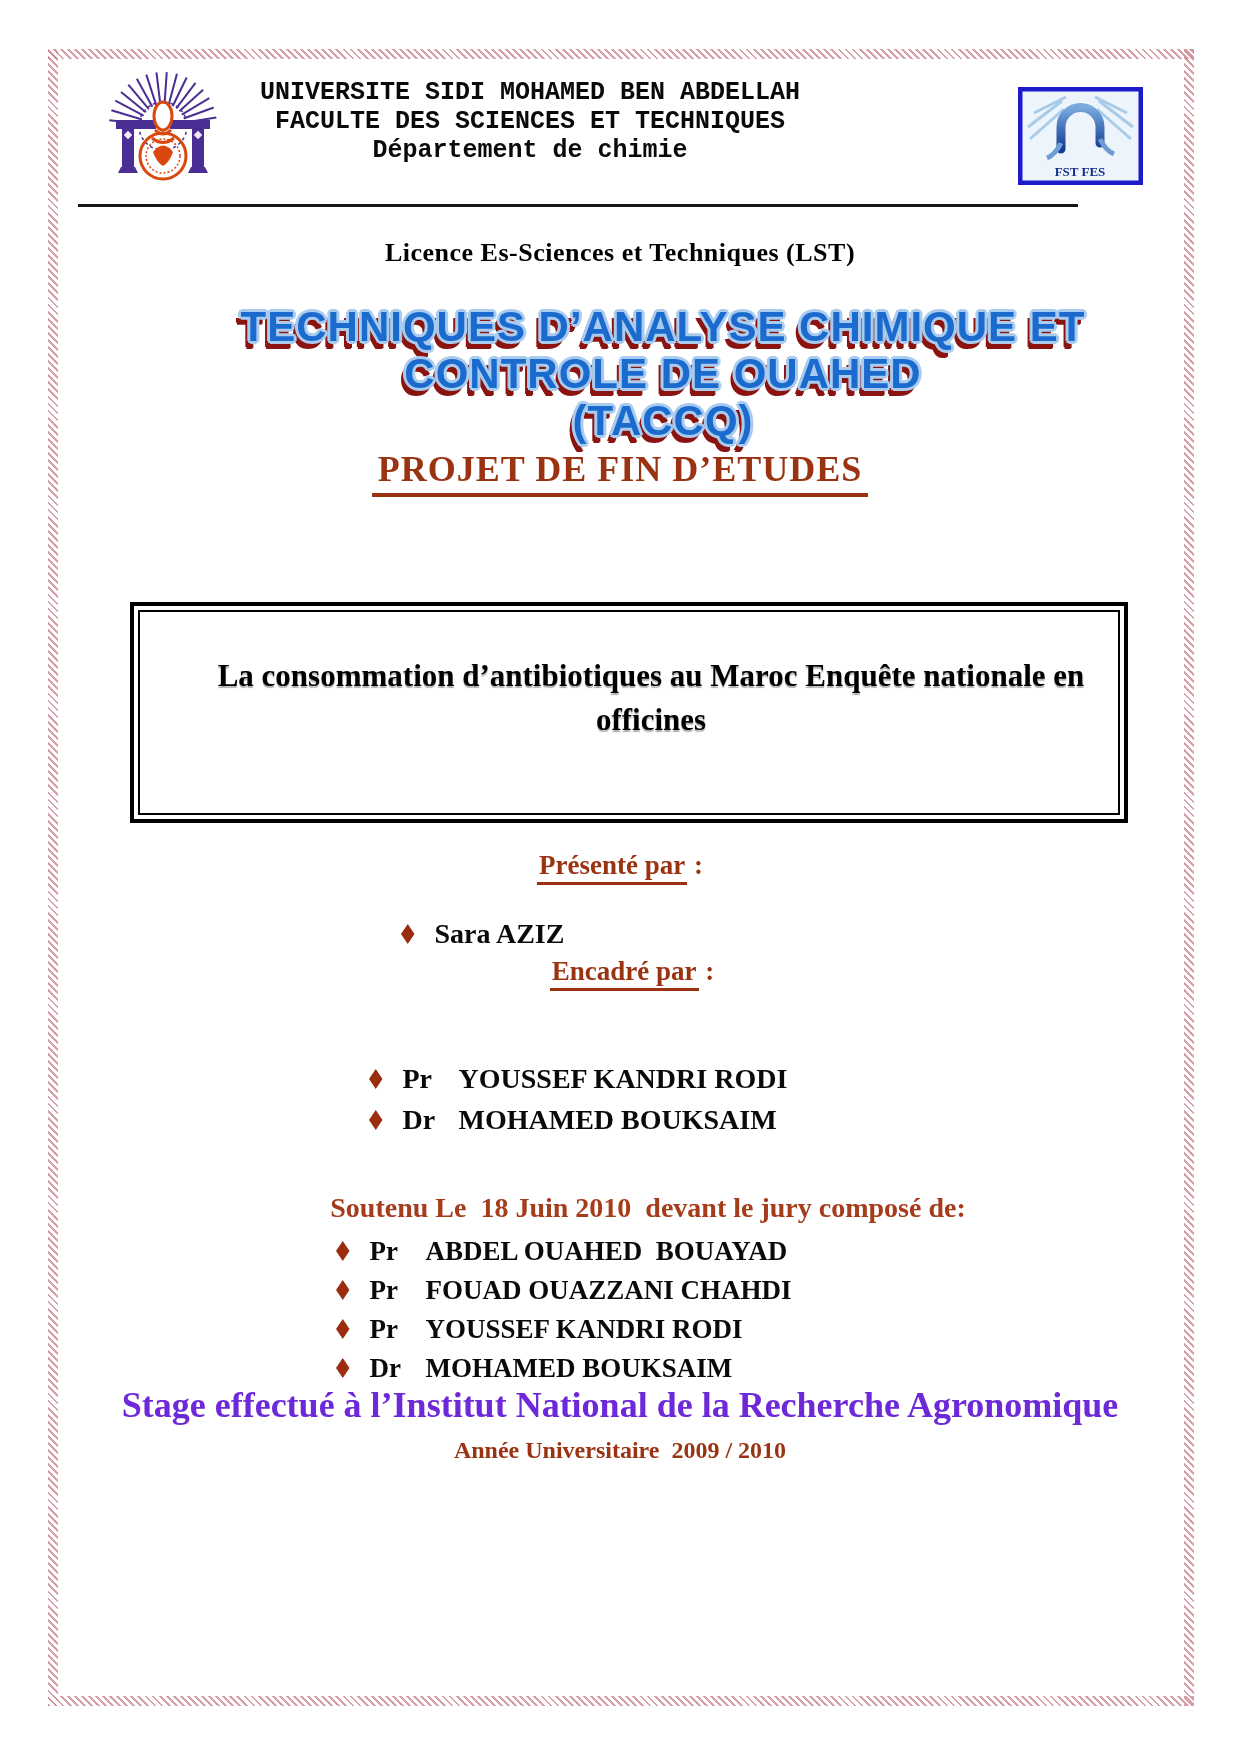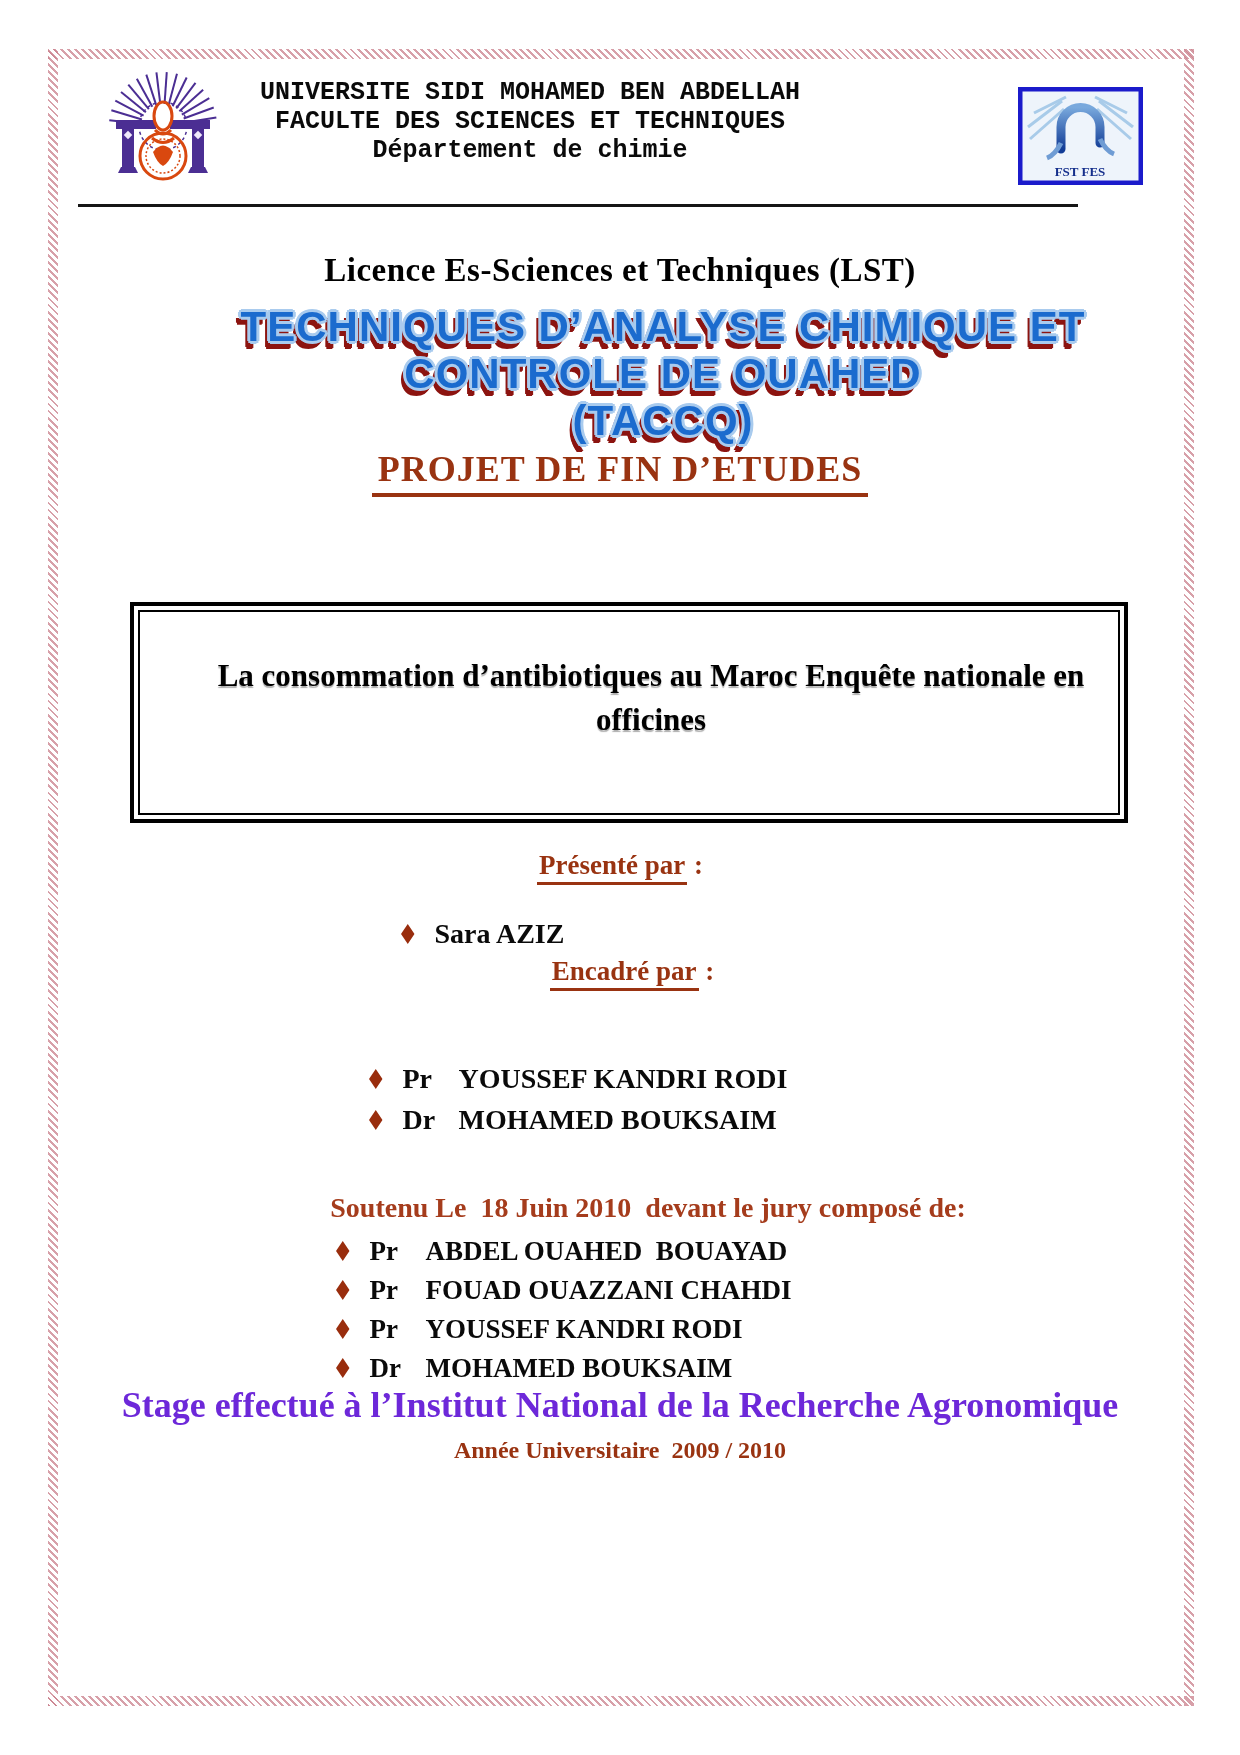--- a/index.html
+++ b/index.html
@@ -15,21 +15,21 @@
   
   .emblem{position:absolute;left:108px;top:68px;}
   .fstlogo{position:absolute;left:1018px;top:87px;}
   .header-text{position:absolute;left:190px;top:78px;width:680px;text-align:center;
       font-family:"Liberation Mono","DejaVu Sans Mono",monospace;font-weight:bold;
       font-size:25px;line-height:29px;color:#0a0a0a;white-space:nowrap;}
   .header-rule{position:absolute;left:78px;top:204px;width:1000px;border-top:3px solid #161616;}
 
   .centerline{position:absolute;left:0;width:1240px;text-align:center;}
 
-  .licence{top:252px;font-size:33px;font-weight:bold;letter-spacing:.5px;}
+  .licence{top:238px;font-size:26px;font-weight:bold;letter-spacing:.5px;}
 
   .wordart{top:303px;font-family:"Liberation Sans",sans-serif;font-weight:bold;
       font-size:42px;line-height:47px;letter-spacing:1px;color:#1b6bce;
       text-shadow:
         -2px -2px 0 #a9cbee, 2px -2px 0 #a9cbee, -2px 2px 0 #a9cbee, 2px 2px 0 #a9cbee,
         -3px 0 0 #a9cbee, 3px 0 0 #a9cbee, 0 -3px 0 #a9cbee, 0 3px 0 #a9cbee,
         -5px 6px 0 #8c1410, -3px 7px 0 #8c1410, -4px 8px 0 #8c1410; padding-left: 43px;}
 
   .projet{top:448px;}
   .projet span{display:inline-block;font-size:36px;font-weight:bold;color:#993311;

